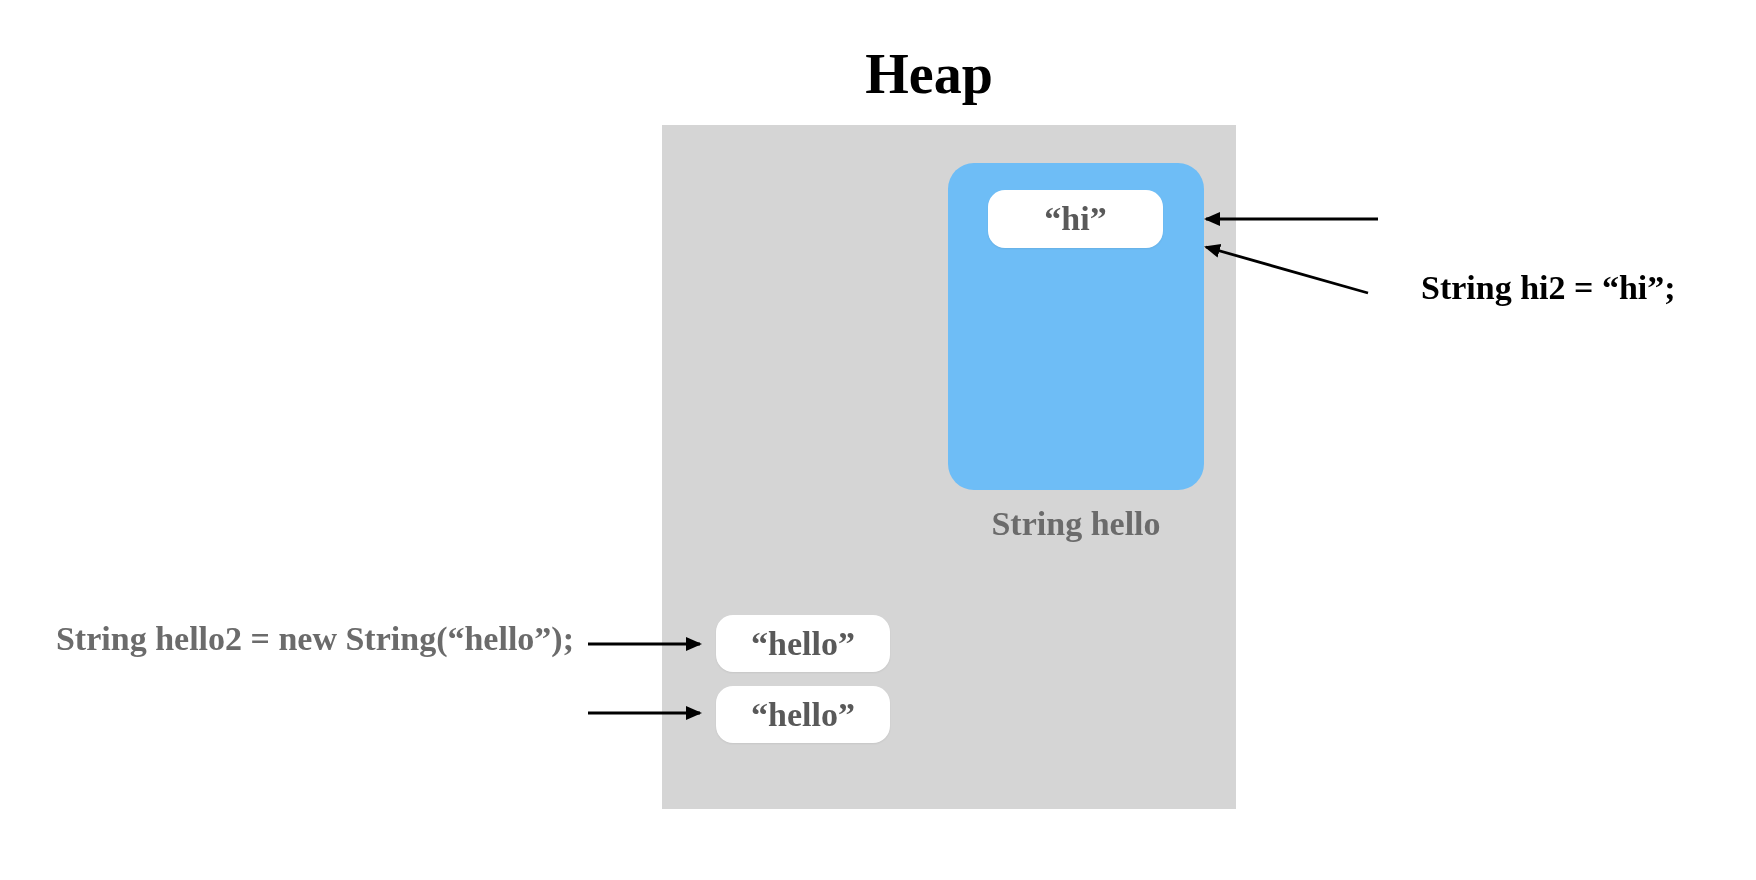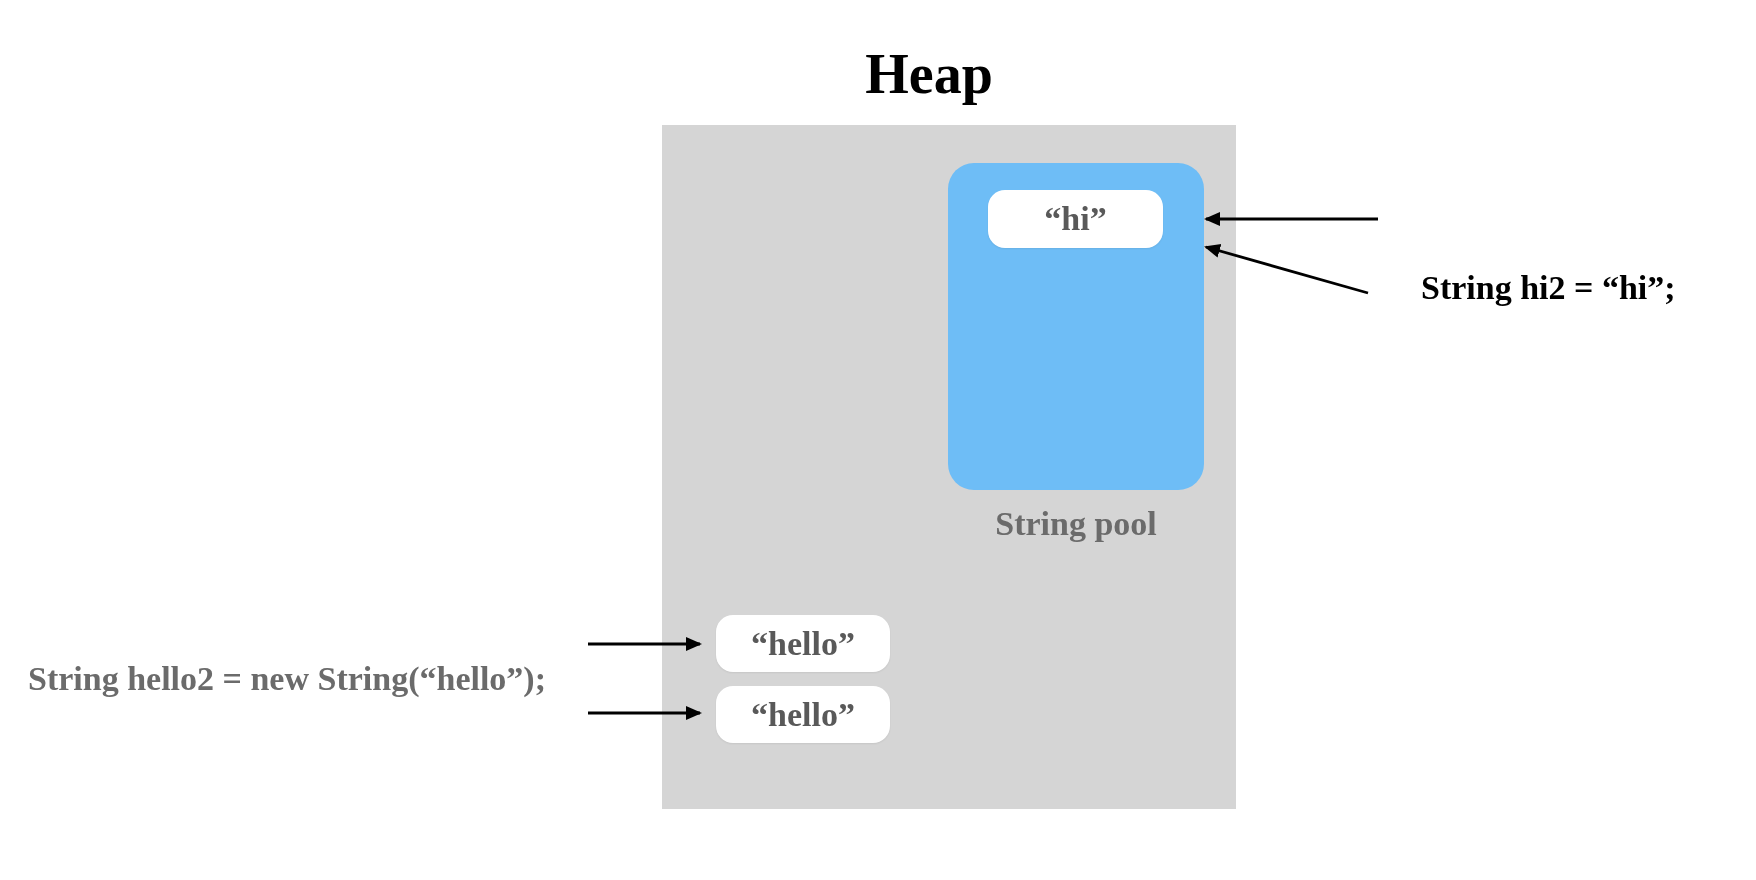--- a/index.html
+++ b/index.html
@@ -48,21 +48,21 @@
   .hello-box-2{left:716px;top:686px;width:174px;height:57px;}
   .pool-label{
     top:507px;left:1076px;transform:translateX(-50%);
     font-size:34px;line-height:1;color:var(--label-gray);
     white-space:nowrap;
   }
   .code-label{
     font-size:34px;line-height:1;white-space:nowrap;
   }
   .code-left{
-    left:0;width:574px;text-align:center;color:var(--label-gray);margin-top:40px;
+    left:0;width:574px;text-align:right;color:var(--label-gray);
   }
   .left-1{top:622px;}
   .left-2{top:691px;}
   .code-right{color:var(--ink);text-align:left;}
   .right-1{left:1393px;top:199px;}
   .right-2{left:1384px;top:271px;margin-left:37px;}
   svg.arrows{
     position:absolute;left:0;top:0;width:1756px;height:880px;
     pointer-events:none;
   }
@@ -74,21 +74,21 @@
 <div class="canvas">
 
   <div class="abs diagram-title">Heap</div>
 
   <div class="abs heap-rect"></div>
 
   <div class="abs pool-rect"></div>
 
   <div class="abs str-box hi-box">“hi”</div>
 
-  <div class="abs pool-label">String pool</div>
+  <div class="abs pool-label">String hello</div>
 
   <div class="abs str-box hello-box-1">“hello”</div>
 
   <div class="abs str-box hello-box-2">“hello”</div>
 
   <div class="abs code-label code-left left-1">String hello2 = new String(“hello”);</div>
 
 
 
   <div class="abs code-label code-right right-2">String hi2 = “hi”;</div>

